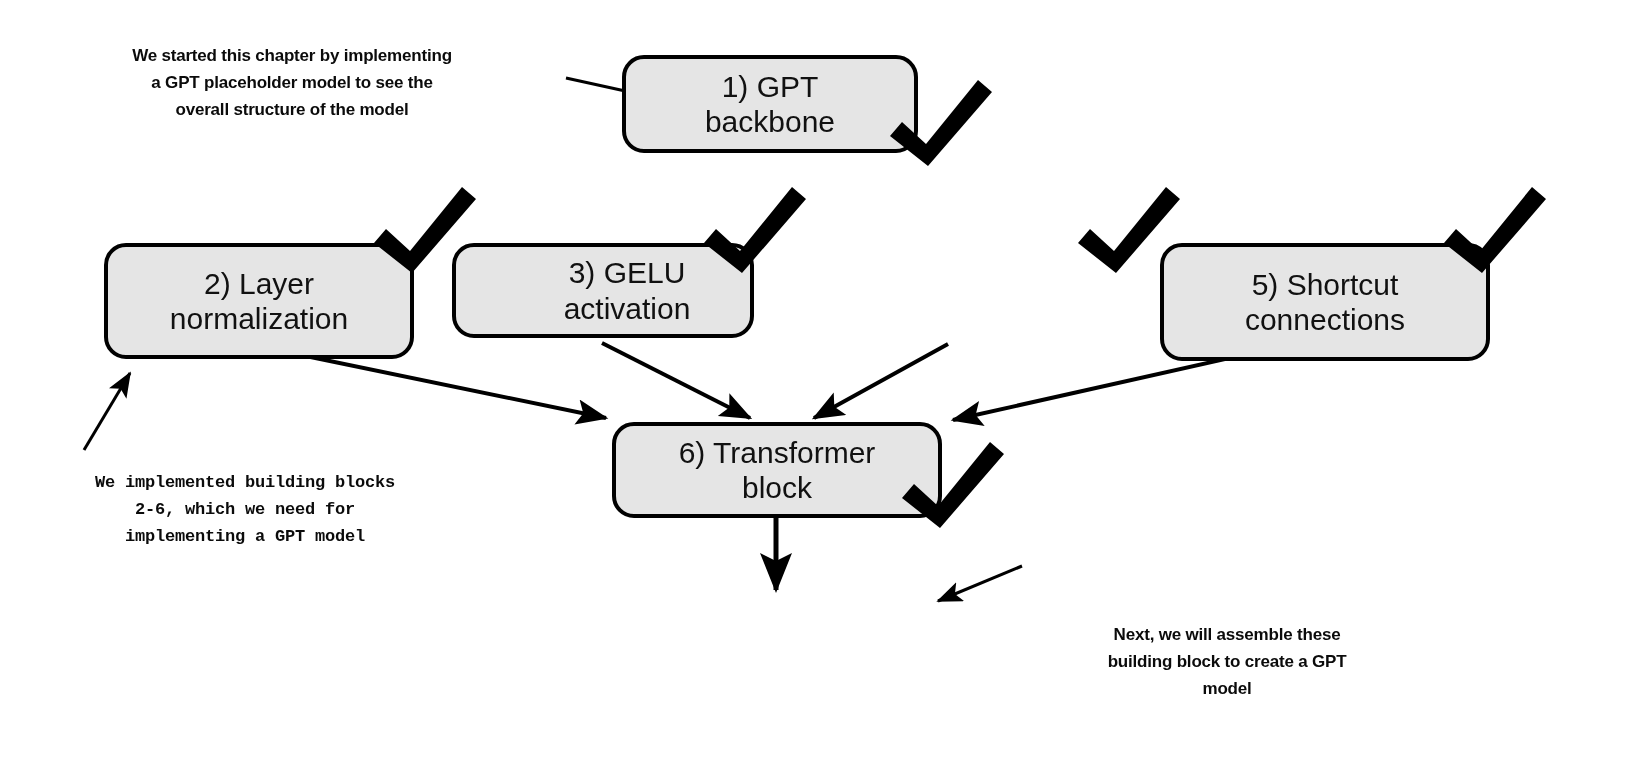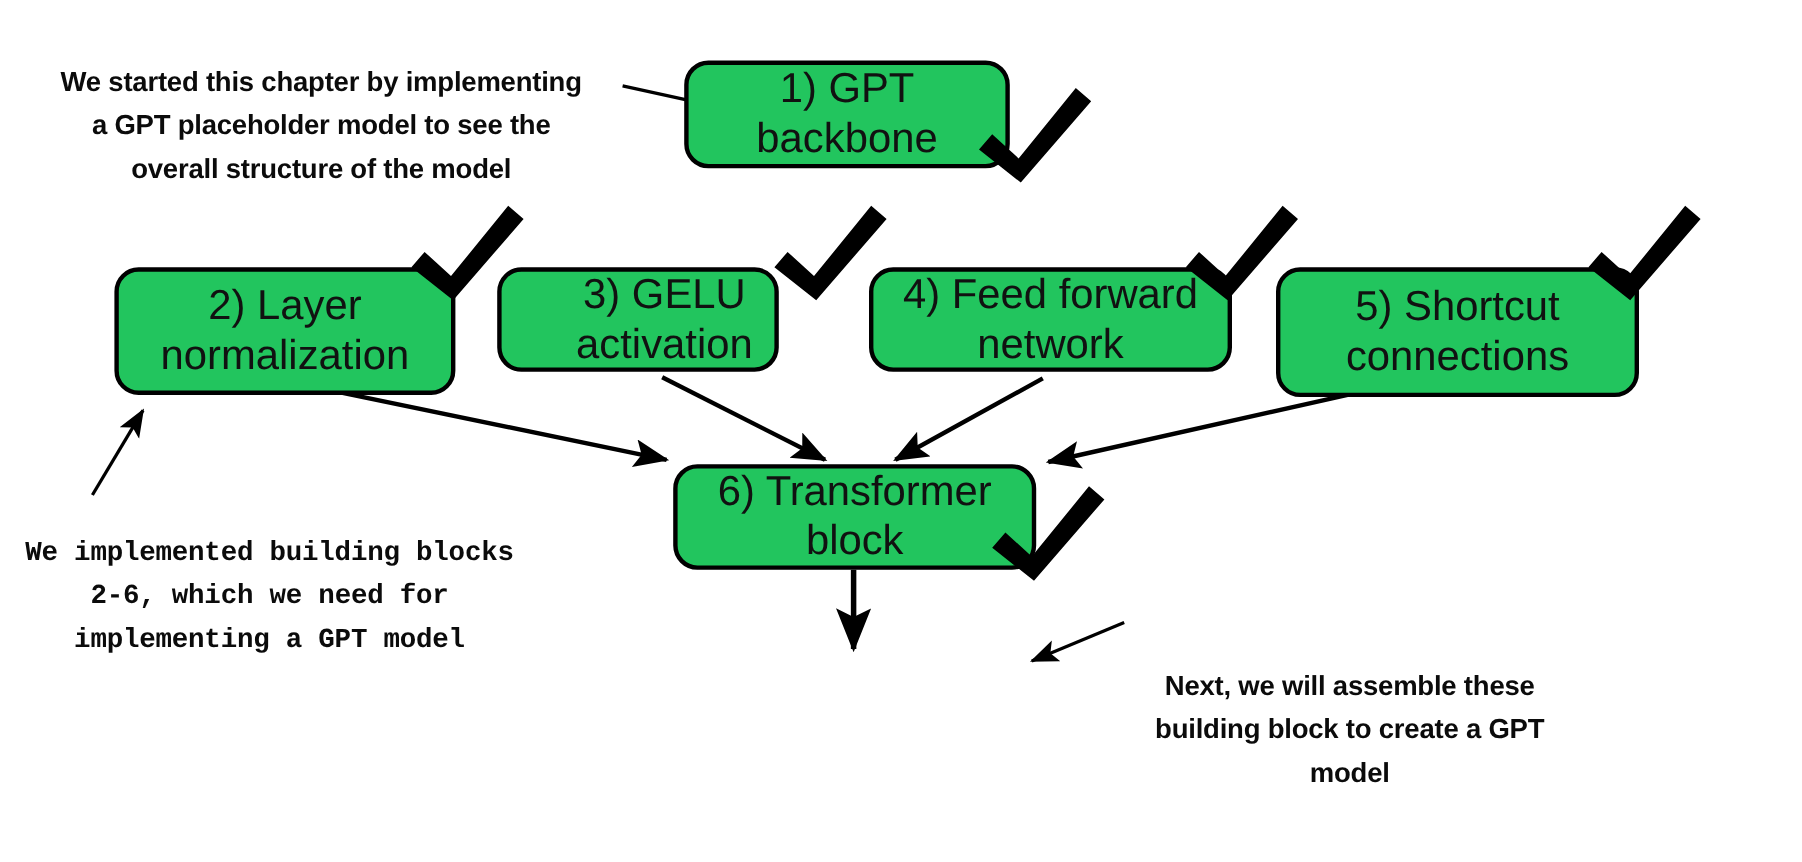--- a/index.html
+++ b/index.html
@@ -20,37 +20,37 @@
     left: 0;
     top: 0;
     width: 1638px;
     height: 784px;
   }
   .node-box {
     position: absolute;
     box-sizing: border-box;
     border: 4px solid #000000;
     border-radius: 22px;
-    background: #22c55e;
+    background: #e5e5e5;
     display: flex;
     align-items: center;
     justify-content: center;
     text-align: center;
     line-height: 1.18;
-    font-size: 38px;
+    font-size: 30px;
     color: #111111;
     font-family: "Liberation Sans", sans-serif;
     white-space: pre-line;
     z-index: 3;
   }
   .annotation {
     position: absolute;
     font-family: "Liberation Sans", sans-serif;
     font-weight: bold;
-    font-size: 25px;
+    font-size: 17px;
     line-height: 1.58;
     color: #0b0b0b;
     text-align: center;
     letter-spacing: -0.2px;
     white-space: pre-line;
     z-index: 2;
   }
   .check {
     position: absolute;
     z-index: 5;
@@ -108,29 +108,25 @@
   <div class="node-box" style="left:622px; top:55px; width:296px; height:98px;">
     <span>1) GPT
 backbone</span>
   </div>
 
   <div class="node-box" style="left:104px; top:243px; width:310px; height:116px;">
     <span>2) Layer
 normalization</span>
   </div>
 
-  <div class="node-box" style="left:452px; top:243px; width:256px; height:95px;padding-left:48px;">
+  <div class="node-box" style="left:452px; top:243px; width:302px; height:95px;padding-left:48px;">
     <span>3) GELU
 activation</span>
   </div>
 
-  <div class="node-box" style="left:790px; top:243px; width:330px; height:95px;">
-    <span>4) Feed forward
-network</span>
-  </div>
 
   <div class="node-box" style="left:1160px; top:243px; width:330px; height:118px;">
     <span>5) Shortcut
 connections</span>
   </div>
 
   <div class="node-box" style="left:612px; top:422px; width:330px; height:96px;">
     <span>6) Transformer
 block</span>
   </div>
@@ -165,19 +161,19 @@
 a GPT placeholder model to see the
 overall structure of the model</span>
   </div>
 
   <div class="annotation" style="left:10px; top:443px; width:470px;font-family:Liberation Mono, monospace;">
     <span>We implemented building blocks
 2-6, which we need for
 implementing a GPT model</span>
   </div>
 
-  <div class="annotation" style="left:1012px; top:565px; width:430px;">
+  <div class="annotation" style="left:1012px; top:595px; width:430px;">
     <span>Next, we will assemble these
 building block to create a GPT
 model</span>
   </div>
 
 </div>
 
 </body></html>

